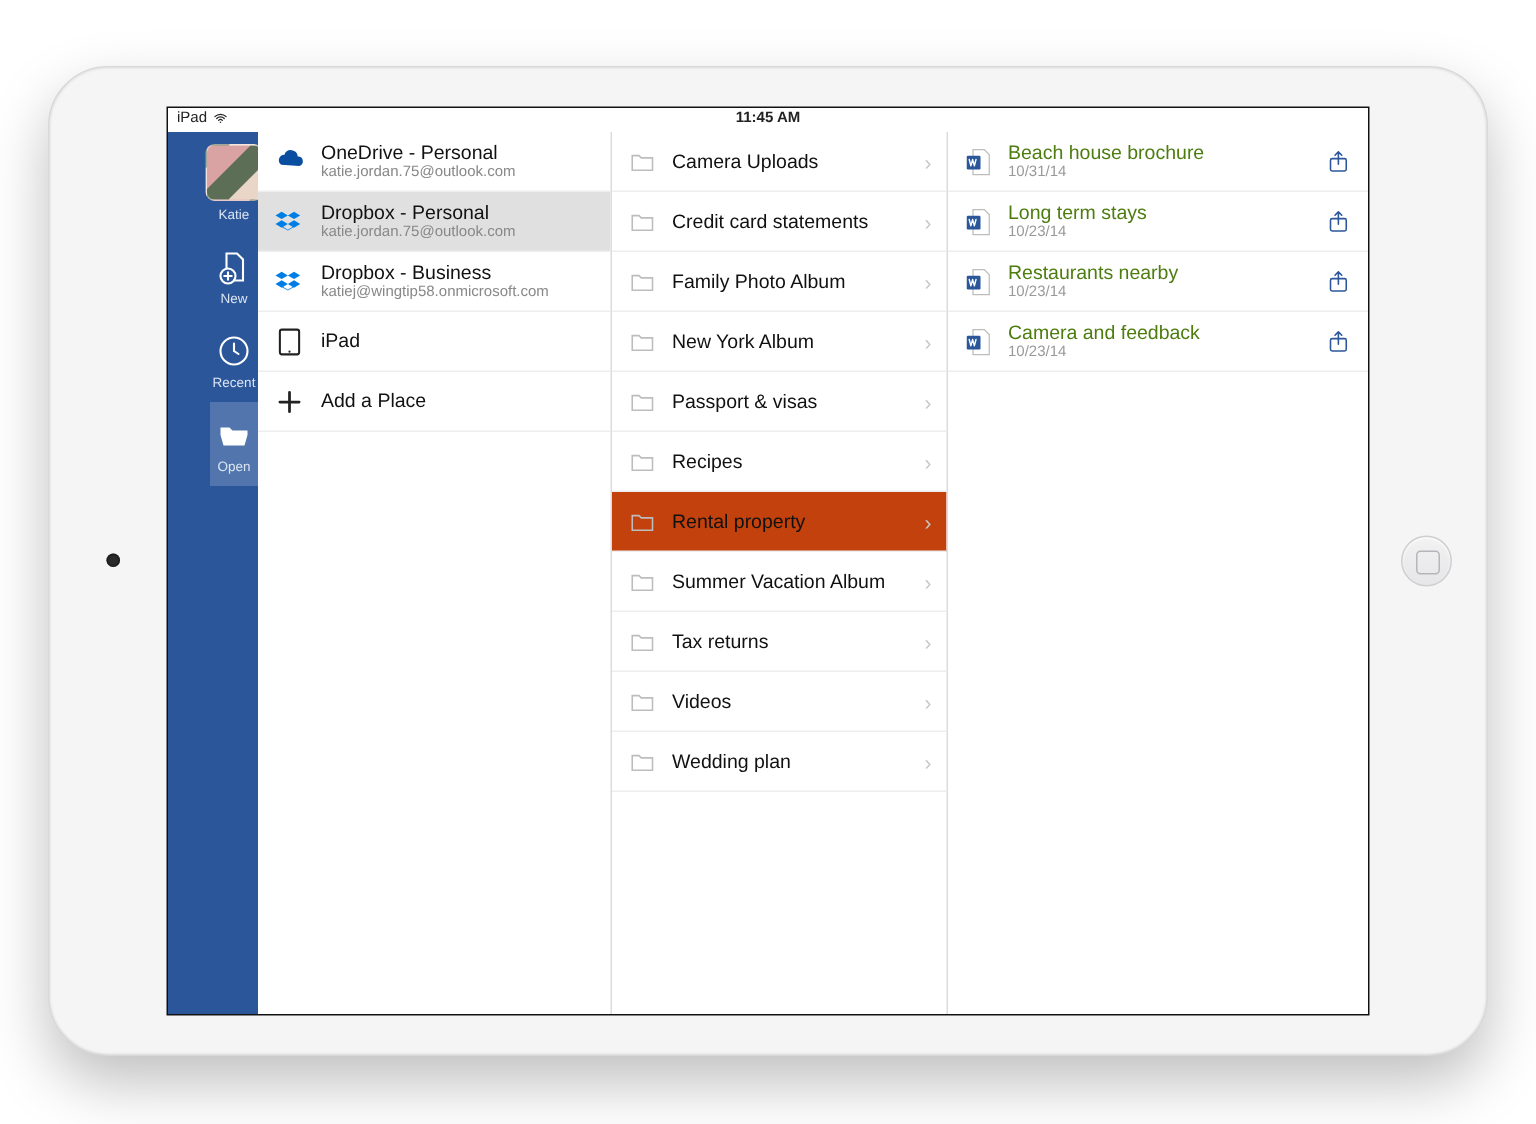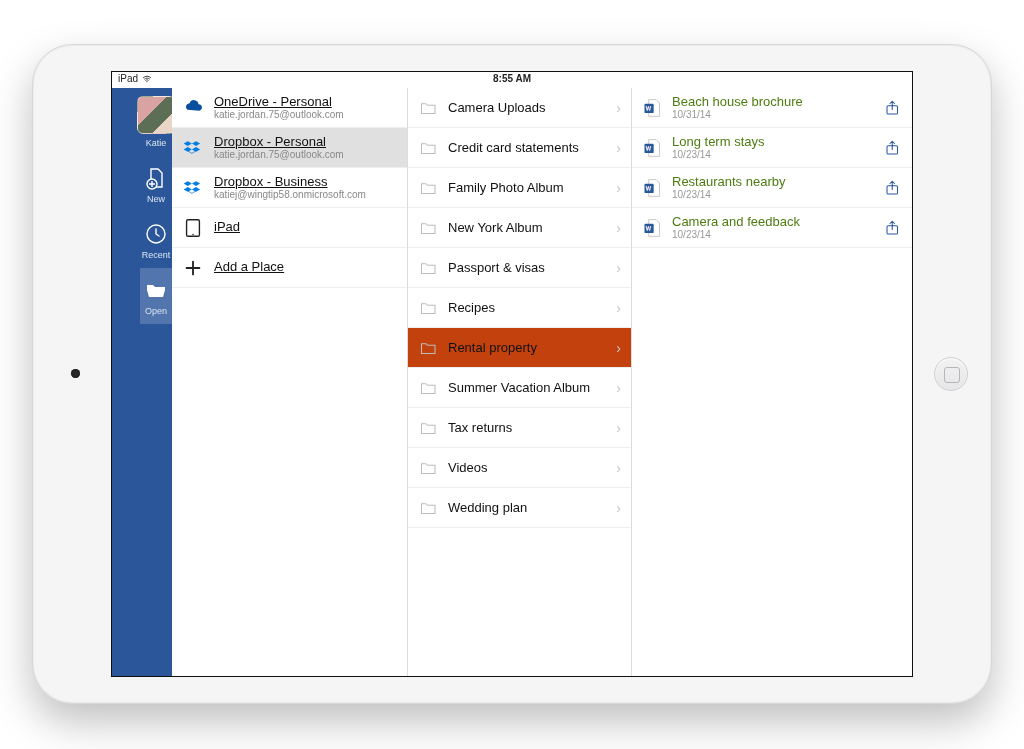--- a/index.html
+++ b/index.html
@@ -45,21 +45,21 @@
   .sb-icon{ width:24px; height:24px; }
   .sb-icon svg{ width:24px; height:24px; }
 
   
   .col { border-right:1px solid #dcdcdc; background:#fff; overflow:hidden;}
   .places { width:236px; }
   .row { display:flex; align-items:center; height:40px; padding:0 10px;
     border-bottom:1px solid #eee; cursor:pointer; gap:10px;}
   .row.selected{ background:#e0e0e0; }
   .row .txt { display:flex; flex-direction:column; line-height:1.1;}
-  .row .title{ font-size:13px; color:#111;text-decoration:underline;}
+  .row .title{ font-size:13px; color:#111;}
   .row .sub  { font-size:10px; color:#888;}
   .place-icon{ width:22px; height:22px; display:flex; align-items:center; justify-content:center;}
 
   
   .folders { width:224px; }
   .frow { display:flex; align-items:center; height:40px; padding:0 10px;
     border-bottom:1px solid #eee; cursor:pointer; gap:10px;}
   .frow.selected{ background:#c2410c; }
   .frow .ficon{ width:20px; height:16px; }
   .frow .flabel{ flex:1; font-size:13px; color:#111;}
@@ -89,21 +89,21 @@
     <div class="screen">
 
       <div class="status">
         <div class="left">
           <span>iPad</span>
           <svg class="wifi" viewBox="0 0 24 24">
             <path d="M3 9c5-5 13-5 18 0M6 12c3.3-3.3 8.7-3.3 12 0M9 15c1.7-1.7 4.3-1.7 6 0" stroke="#222" stroke-width="2" fill="none" stroke-linecap="round"></path>
             <circle cx="12" cy="18" r="1.3" fill="#222"></circle>
           </svg>
         </div>
-        <span class="center">8:55 AM</span>
+        <span class="center">11:45 AM</span>
       </div>
 
       <div class="app">
 
         <div class="sidebar">
           <div class="sb-item" style="padding-top:2px;">
             <div class="avatar"></div>
             <div class="sb-label">Katie</div>
           </div>
 

